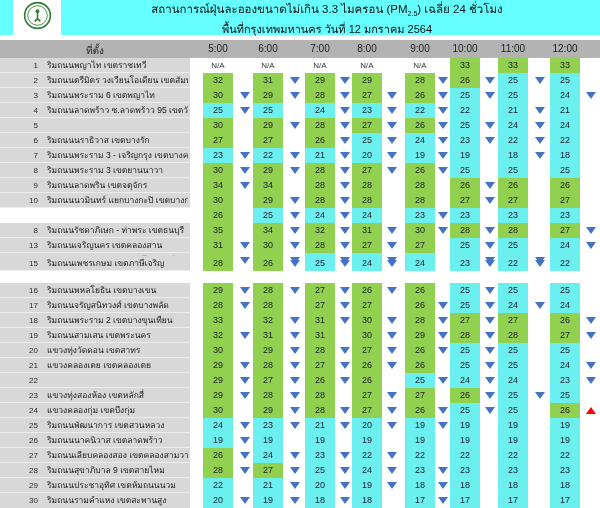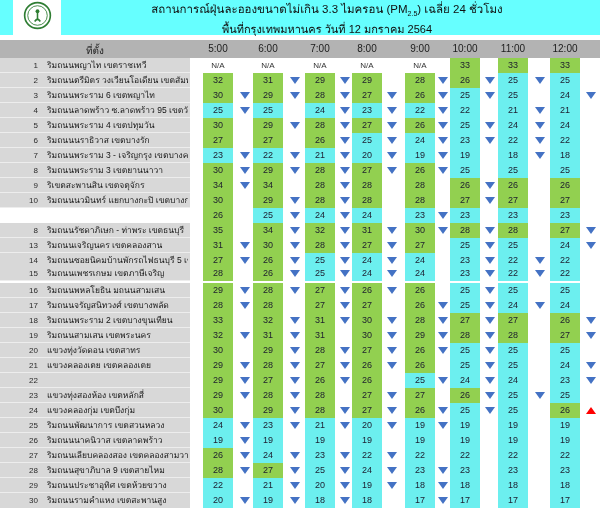--- a/index.html
+++ b/index.html
@@ -135,21 +135,20 @@
       <div class="cell cyan" style="left: 405px;">22</div>
       <div class="tri down" style="left: 438px;"></div>
       <div class="cell cyan" style="left: 450px;">22</div>
       <div class="cell cyan" style="left: 498px;">21</div>
       <div class="tri down" style="left: 535px;"></div>
       <div class="cell cyan" style="left: 550px;">21</div>
     </div>
     <div class="row" style="top: 60px;">
       <div class="namecell">
         <span class="rownum">5</span>
-        <span class="locname">ริมถนนพระราม 4 เขตปทุมวัน</span>
       </div>
       <div class="cell green" style="left: 203px;">30</div>
       <div class="cell green" style="left: 253px;">29</div>
       <div class="tri down" style="left: 290px;"></div>
       <div class="cell green" style="left: 305px;">28</div>
       <div class="tri down" style="left: 340px;"></div>
       <div class="cell green" style="left: 352px;">27</div>
       <div class="tri down" style="left: 387px;"></div>
       <div class="cell green" style="left: 405px;">26</div>
       <div class="tri down" style="left: 438px;"></div>
@@ -213,21 +212,21 @@
       <div class="tri down" style="left: 387px;"></div>
       <div class="cell green" style="left: 405px;">26</div>
       <div class="tri down" style="left: 438px;"></div>
       <div class="cell cyan" style="left: 450px;">25</div>
       <div class="cell cyan" style="left: 498px;">25</div>
       <div class="cell cyan" style="left: 550px;">25</div>
     </div>
     <div class="row" style="top: 120px;">
       <div class="namecell">
         <span class="rownum">9</span>
-        <span class="locname">ริเขตสะพานสิน เขตจตุจักร</span>
+        <span class="locname">ริมถนนลาดพริน เขตจตุจักร</span>
       </div>
       <div class="cell green" style="left: 203px;">34</div>
       <div class="tri down" style="left: 240px;"></div>
       <div class="cell green" style="left: 253px;">34</div>
       <div class="cell green" style="left: 305px;">28</div>
       <div class="tri down" style="left: 340px;"></div>
       <div class="cell green" style="left: 352px;">28</div>
       <div class="cell green" style="left: 405px;">28</div>
       <div class="cell green" style="left: 450px;">26</div>
       <div class="tri down" style="left: 485px;"></div>
@@ -317,21 +316,21 @@
       <div class="tri down" style="left: 340px;"></div>
       <div class="cell cyan" style="left: 352px;">24</div>
       <div class="tri down" style="left: 387px;"></div>
       <div class="cell cyan" style="left: 405px;">24</div>
       <div class="cell cyan" style="left: 450px;">23</div>
       <div class="tri down" style="left: 485px;"></div>
       <div class="cell cyan" style="left: 498px;">22</div>
       <div class="tri down" style="left: 535px;"></div>
       <div class="cell cyan" style="left: 550px;">22</div>
     </div>
-    <div class="row" style="top: 208px;">
+    <div class="row" style="top: 198px;">
       <div class="namecell">
         <span class="rownum">15</span>
         <span class="locname">ริมถนนเพชรเกษม เขตภาษีเจริญ</span>
       </div>
       <div class="cell green" style="left: 203px;">28</div>
       <div class="cell green" style="left: 253px;">26</div>
       <div class="tri down" style="left: 290px;"></div>
       <div class="cell cyan" style="left: 305px;">25</div>
       <div class="tri down" style="left: 340px;"></div>
       <div class="cell cyan" style="left: 352px;">24</div>
@@ -339,21 +338,21 @@
       <div class="cell cyan" style="left: 405px;">24</div>
       <div class="cell cyan" style="left: 450px;">23</div>
       <div class="tri down" style="left: 485px;"></div>
       <div class="cell cyan" style="left: 498px;">22</div>
       <div class="tri down" style="left: 535px;"></div>
       <div class="cell cyan" style="left: 550px;">22</div>
     </div>
     <div class="row" style="top: 225px;">
       <div class="namecell">
         <span class="rownum">16</span>
-        <span class="locname">ริมถนนพหลโยธิน มถนนสามเสน</span>
+        <span class="locname">ริมถนนพหลโยธิน เขตบางเขน</span>
       </div>
       <div class="cell green" style="left: 203px;">29</div>
       <div class="tri down" style="left: 240px;"></div>
       <div class="cell green" style="left: 253px;">28</div>
       <div class="tri down" style="left: 290px;"></div>
       <div class="cell green" style="left: 305px;">27</div>
       <div class="tri down" style="left: 340px;"></div>
       <div class="cell green" style="left: 352px;">26</div>
       <div class="tri down" style="left: 387px;"></div>
       <div class="cell green" style="left: 405px;">26</div>
@@ -585,21 +584,21 @@
       <div class="tri down" style="left: 387px;"></div>
       <div class="cell cyan" style="left: 405px;">23</div>
       <div class="tri down" style="left: 438px;"></div>
       <div class="cell cyan" style="left: 450px;">23</div>
       <div class="cell cyan" style="left: 498px;">23</div>
       <div class="cell cyan" style="left: 550px;">23</div>
     </div>
     <div class="row" style="top: 420px;">
       <div class="namecell">
         <span class="rownum">29</span>
-        <span class="locname">ริมถนนประชาอุทิศ เขตห้วยขวาง</span>
+        <span class="locname">ริมถนนประชาอุทิศ เขตห้มถนนนวม</span>
       </div>
       <div class="cell cyan" style="left: 203px;">22</div>
       <div class="cell cyan" style="left: 253px;">21</div>
       <div class="tri down" style="left: 290px;"></div>
       <div class="cell cyan" style="left: 305px;">20</div>
       <div class="tri down" style="left: 340px;"></div>
       <div class="cell cyan" style="left: 352px;">19</div>
       <div class="tri down" style="left: 387px;"></div>
       <div class="cell cyan" style="left: 405px;">18</div>
       <div class="tri down" style="left: 438px;"></div>

